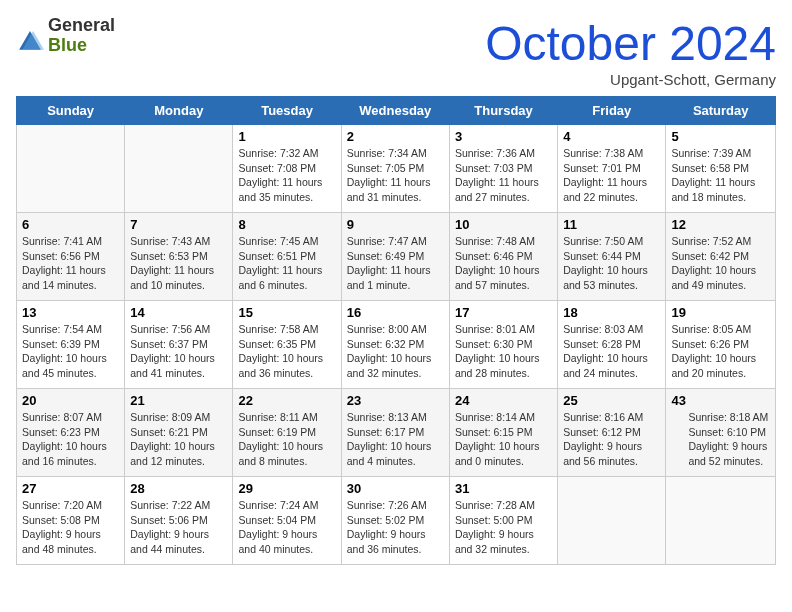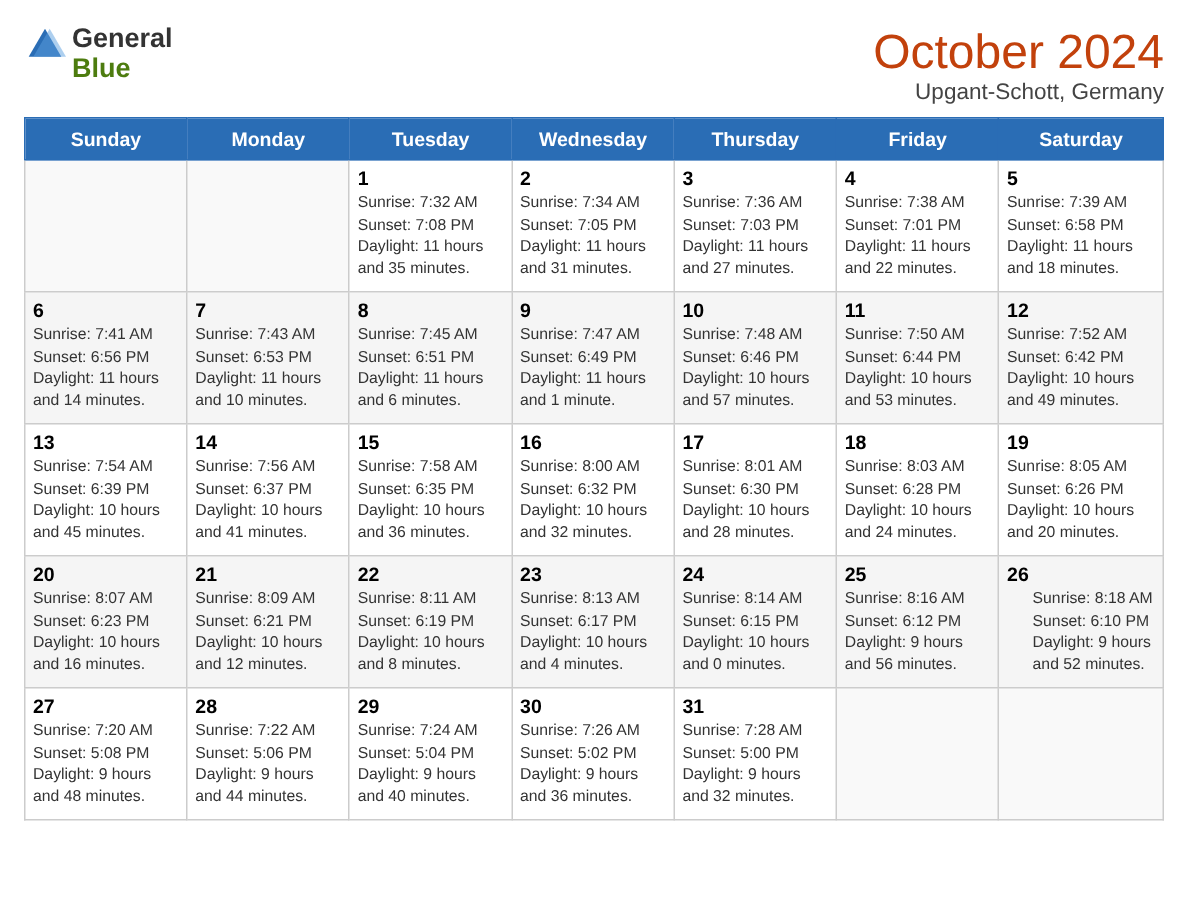--- a/index.html
+++ b/index.html
@@ -11,39 +11,39 @@
       padding: 16px;
     }
     .header {
       display: flex;
       justify-content: space-between;
       align-items: flex-start;
       margin-bottom: 8px;
     }
     .logo {
       display: flex;
-      align-items: flex-start;
+      align-items: flex-end;
       gap: 4px;
     }
     .logo-text {
       display: flex;
       flex-direction: column;
       line-height: 1.1;
     }
     .logo-icon {
       width: 28px;
       height: 28px;
     }
     .title-block {
       text-align: right;
     }
     .month-title {
-      font-size: 32px;
+      font-size: 48px;
       font-weight: normal;
-      color: #c2410c;
+      color: #1d4ed8;
     }
     .location {
       font-size: 15px;
       color: #444;
     }
     table {
       width: 100%;
       border-collapse: collapse;
       font-size: 11px;
     }
@@ -268,21 +268,21 @@
 Sunset: 6:15 PM
 Daylight: 10 hours and 0 minutes.</div>
         </td>
         <td>
           <span class="day-num">25</span>
           <div class="day-info" style="white-space: pre-line;">Sunrise: 8:16 AM
 Sunset: 6:12 PM
 Daylight: 9 hours and 56 minutes.</div>
         </td>
         <td>
-          <span class="day-num">26</span>
+          <span class="day-num">43</span>
           <div class="day-info" style="white-space: pre-line; margin-left: 17px;">Sunrise: 8:18 AM
 Sunset: 6:10 PM
 Daylight: 9 hours and 52 minutes.</div>
         </td>
       </tr>
       <tr>
         <td>
           <span class="day-num">27</span>
           <div class="day-info" style="white-space: pre-line;">Sunrise: 7:20 AM
 Sunset: 5:08 PM

